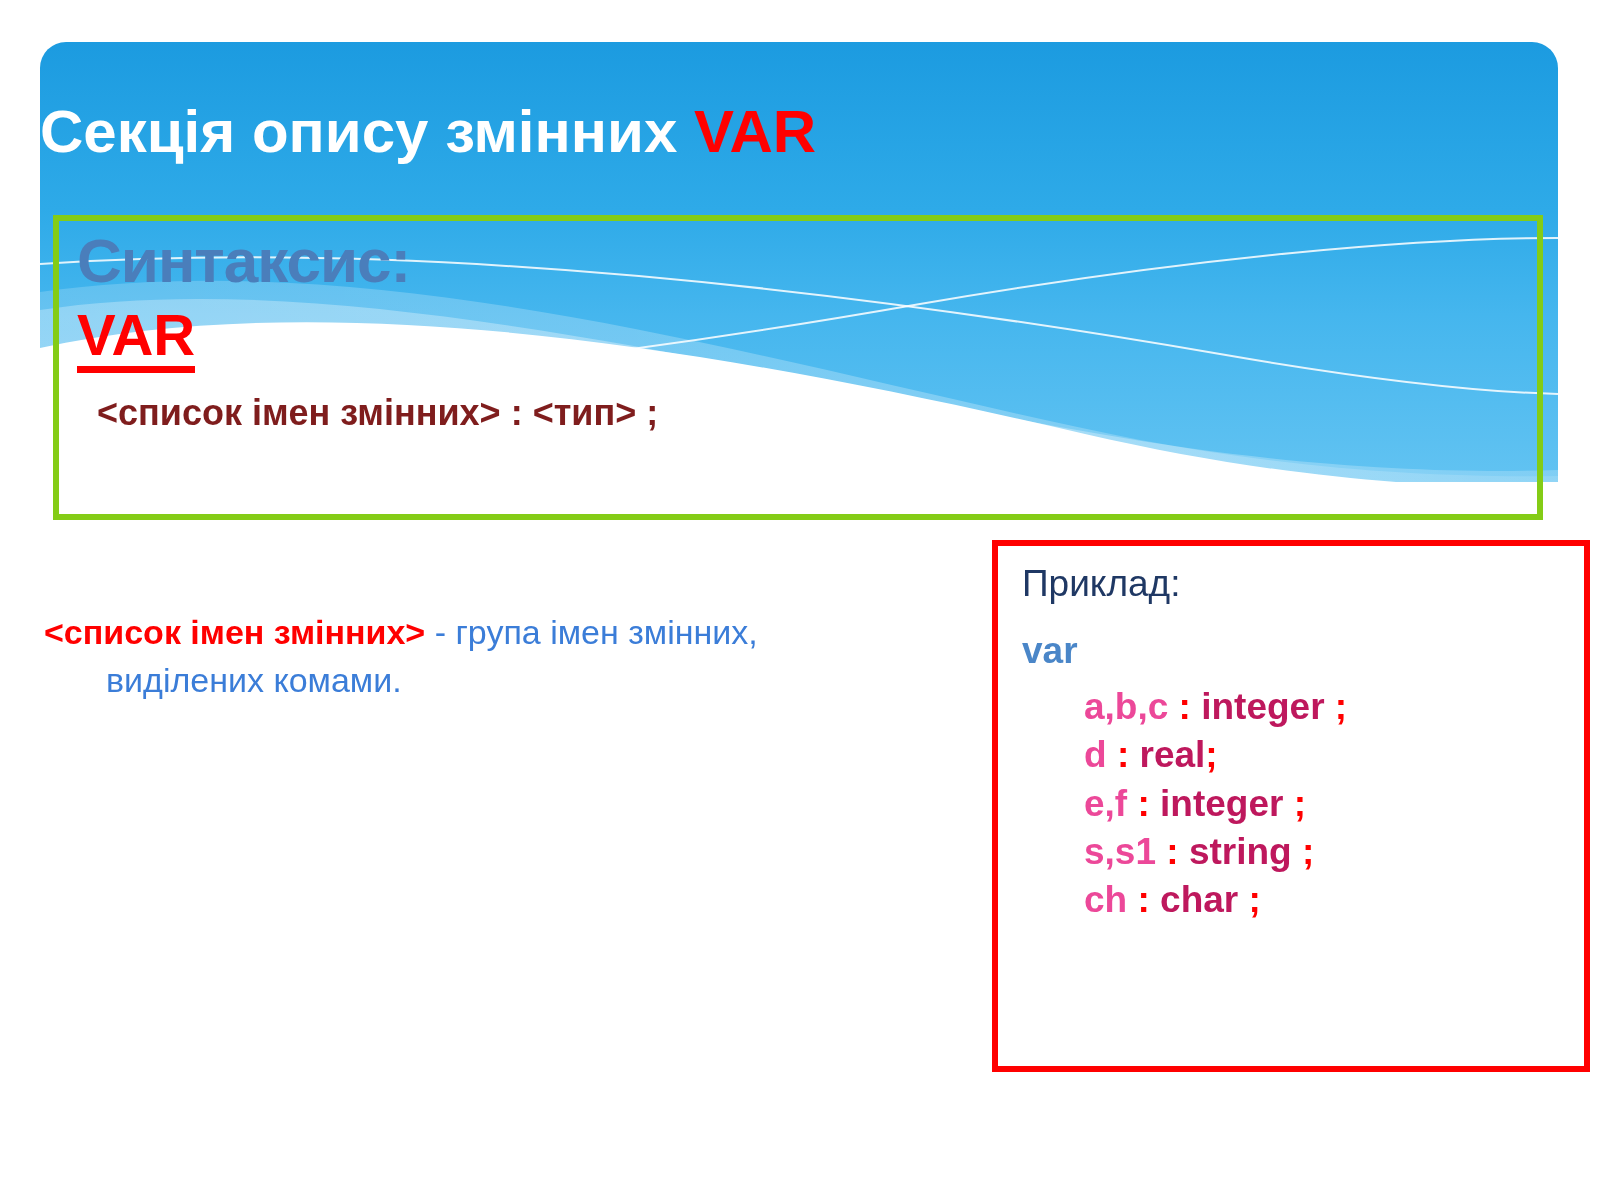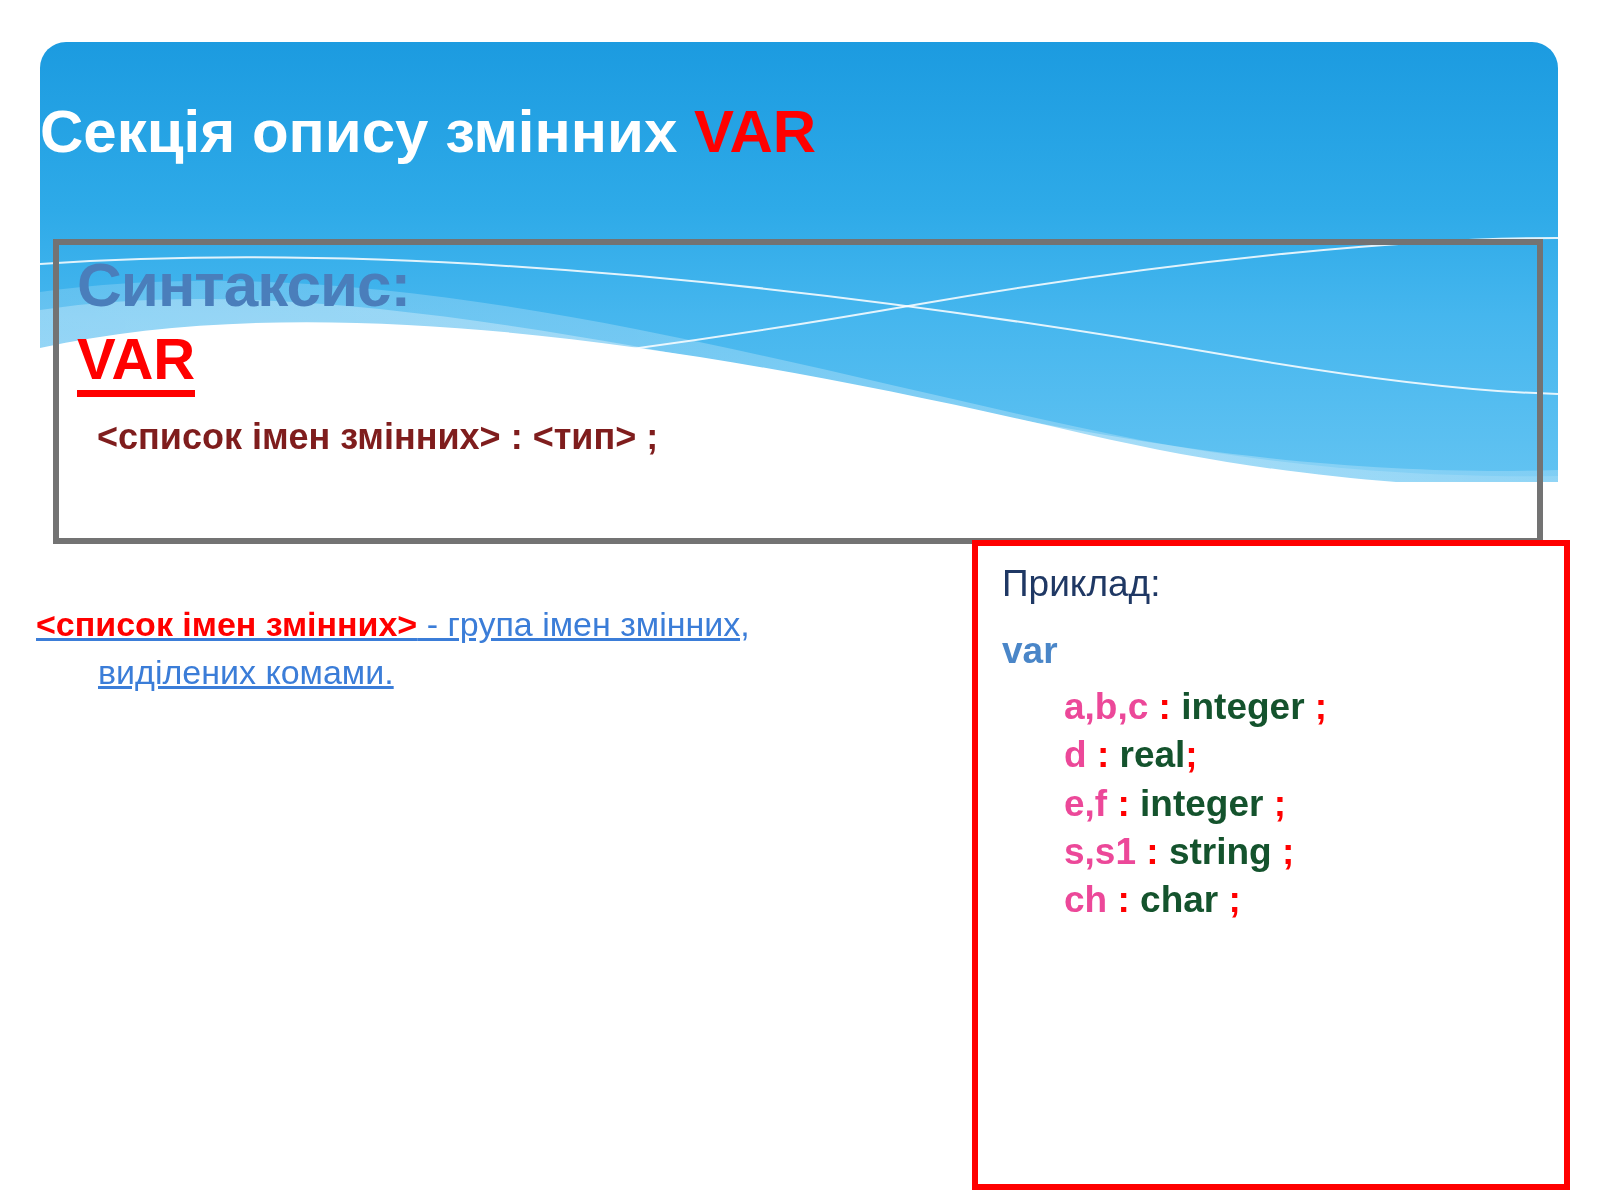--- a/index.html
+++ b/index.html
@@ -52,24 +52,23 @@
   }
   #slide-title .hl-red { color: #FF0000; }
 
   
   #syntax-box {
     position: absolute;
     left: 53px;
     top: 215px;
     width: 1490px;
     height: 305px;
-    border: 6px solid #737373;
+    border: 6px solid #84cc16;
     box-sizing: border-box;
     z-index: 8;
-    margin-top: 24px;
   }
   #syntax-box-inner {
     position: relative;
     width: 100%;
     height: 100%;
     padding: 4px 0 0 18px;
     box-sizing: border-box;
   }
   .syntax-heading {
     font-size: 62px;
@@ -103,24 +102,23 @@
     position: absolute;
     left: 36px;
     top: 600px;
     width: 880px;
     z-index: 5;
   }
   .para-def {
     font-size: 34px;
     color: #3B7DD8;
     line-height: 1.42;
-    margin: 0;
+    margin: 8px;
     padding-left: 62px;
     text-indent: -62px;
-    text-decoration: underline;
   }
   .para-def .term {
     color: #FF0000;
     font-weight: bold;
   }
   .attention {
     font-size: 50px;
     font-weight: bold;
     color: #FF0000;
     margin: 38px 0 0 0;
@@ -131,24 +129,24 @@
     font-weight: bold;
     color: #3B7DD8;
     margin: 52px 0 0 0;
     line-height: 1.1;
   }
   .signs-line .punct { color: #FF0000; }
 
   
   #example-box {
     position: absolute;
-    left: 972px;
+    left: 992px;
     top: 540px;
     width: 598px;
-    height: 650px;
+    height: 532px;
     border: 6px solid #FF0000;
     box-sizing: border-box;
     background: #ffffff;
     z-index: 8;
   }
   #example-box-inner {
     padding: 18px 0 0 24px;
   }
   .ex-label {
     font-size: 37px;
@@ -167,21 +165,21 @@
     margin: 12px 0 0 62px;
   }
   .ex-line {
     font-size: 37px;
     font-weight: bold;
     line-height: 1.30;
     white-space: nowrap;
   }
   .ex-line .names { color: #ec4899; }
   .ex-line .punct { color: #FF0000; }
-  .ex-line .type  { color: #14532d; }
+  .ex-line .type  { color: #be185d; }
 </style>
 </head>
 <body>
 
 <div id="header-banner">
   <svg class="wave-svg" viewBox="0 0 1518 440" preserveAspectRatio="none">
     <defs>
       <linearGradient id="gradBand1" x1="0" y1="0" x2="1" y2="0">
         <stop offset="0%" stop-color="#ffffff" stop-opacity="0.28"></stop>
         <stop offset="55%" stop-color="#ffffff" stop-opacity="0.34"></stop>

